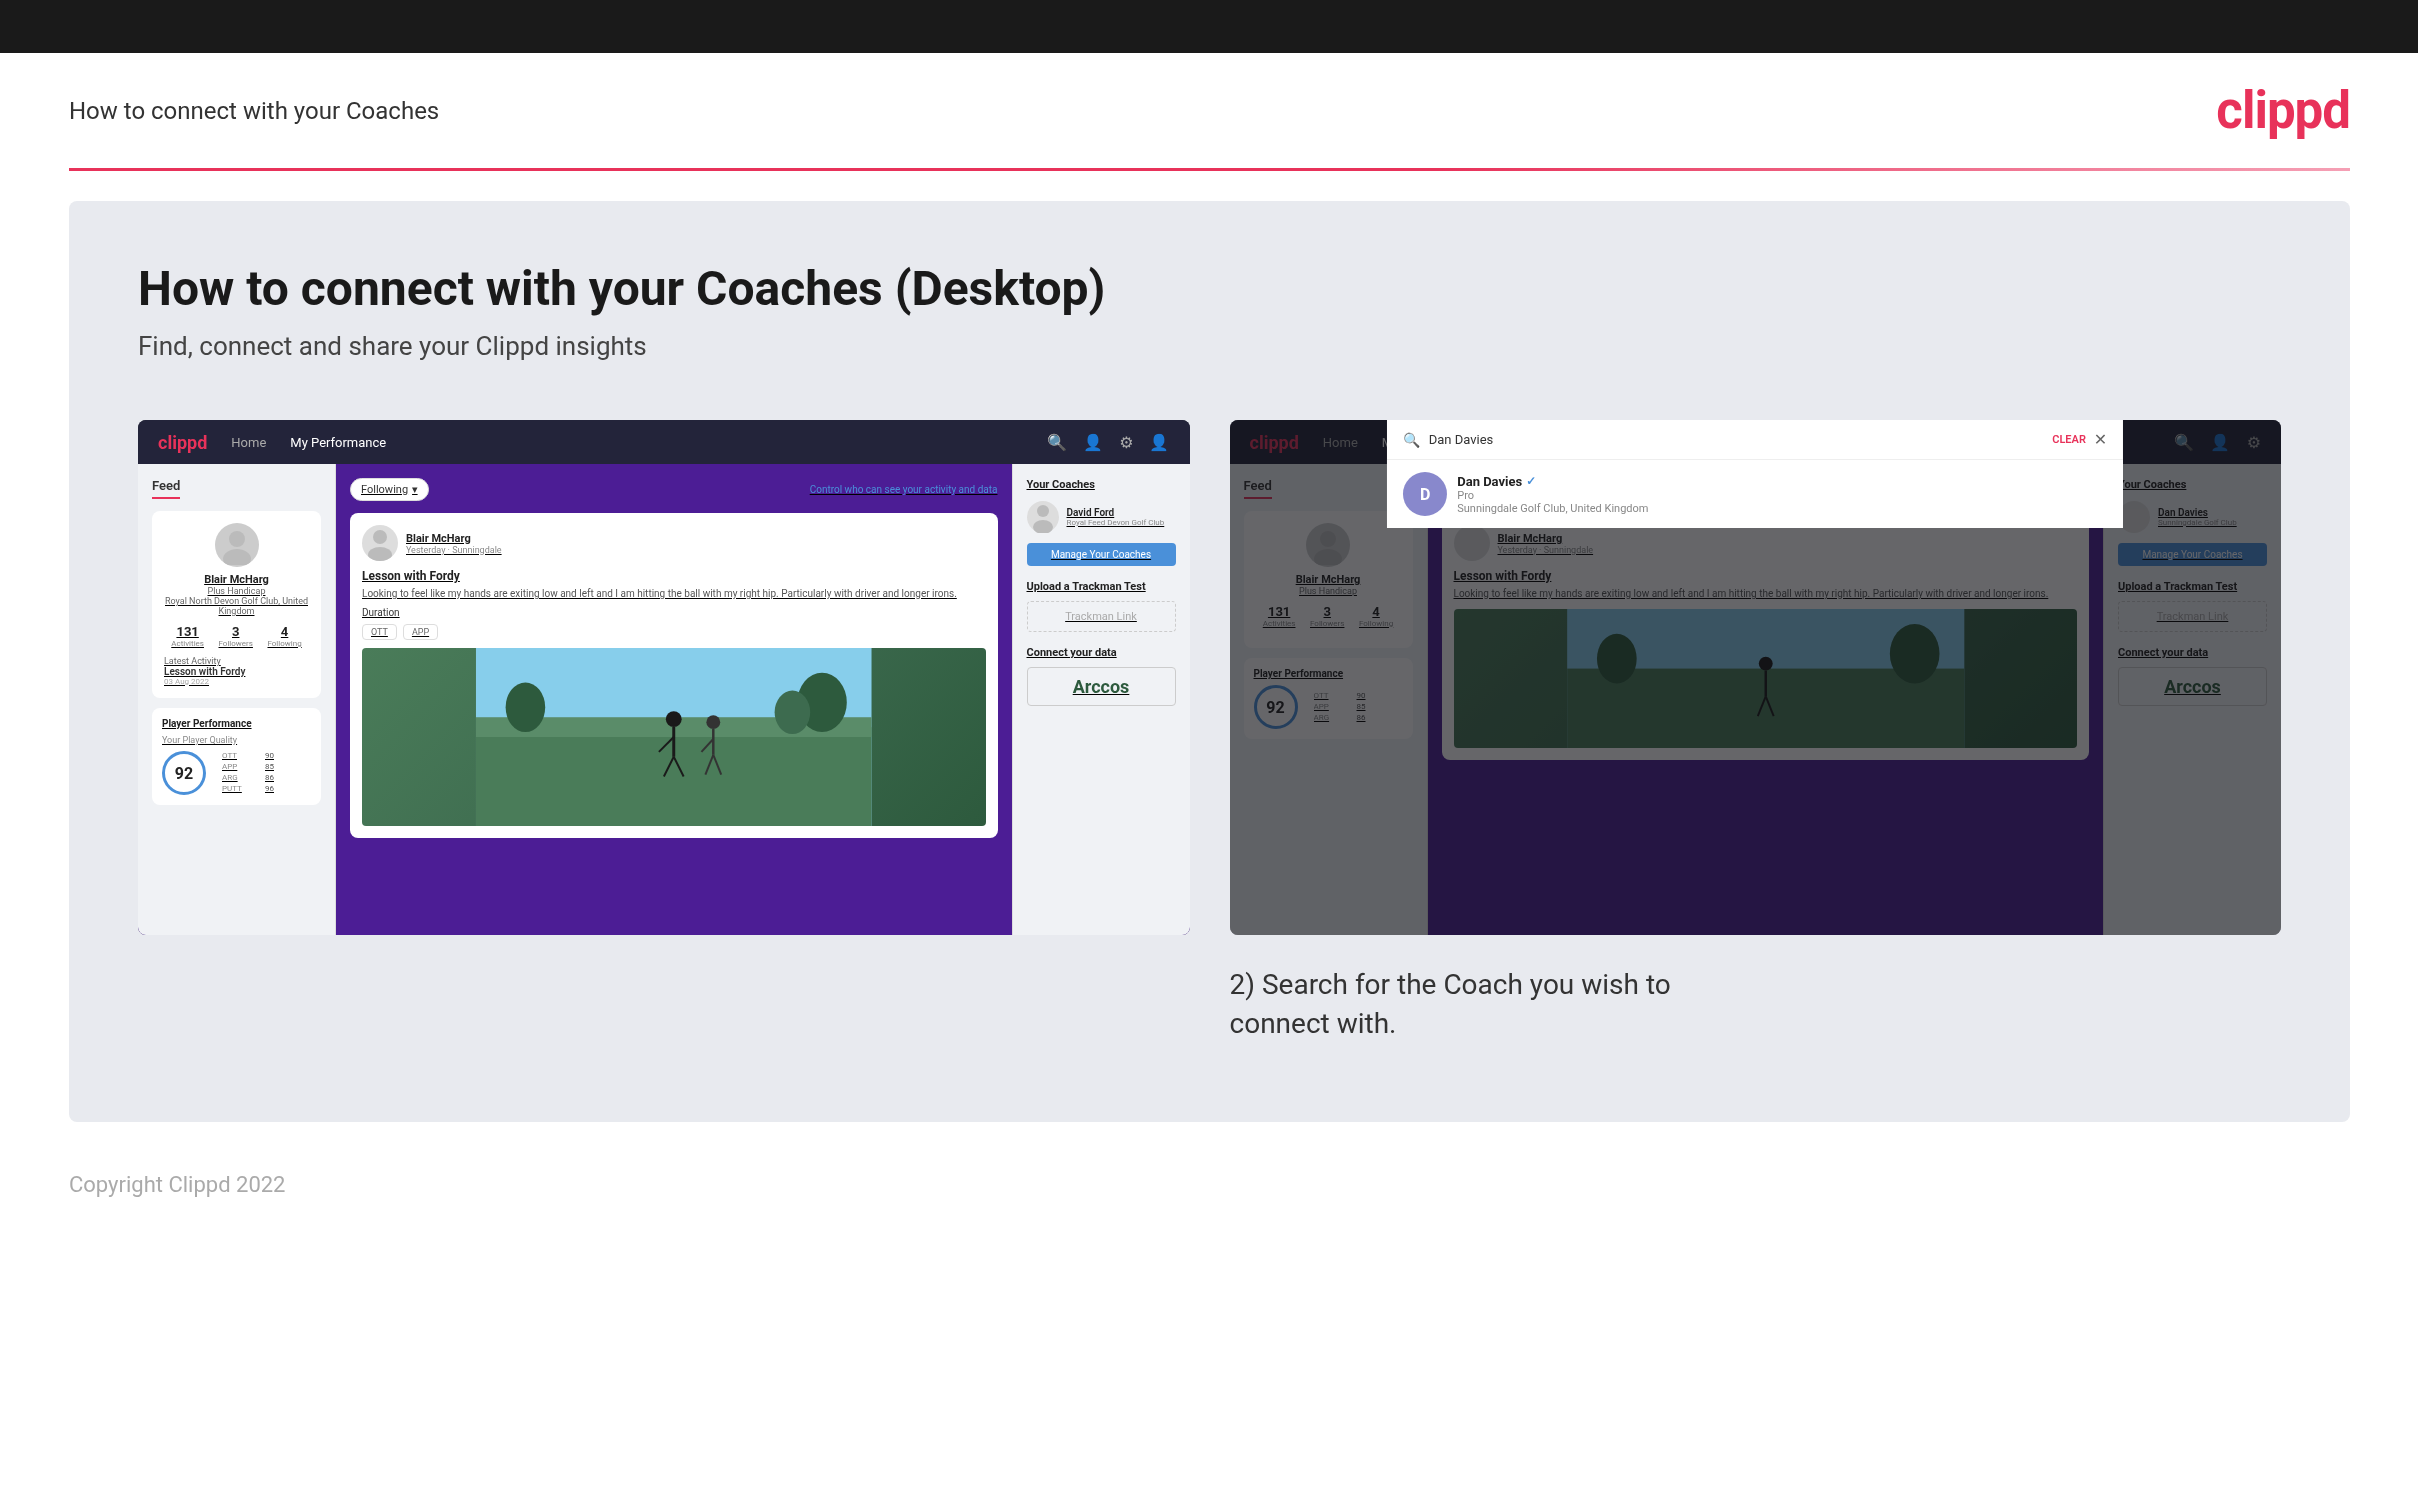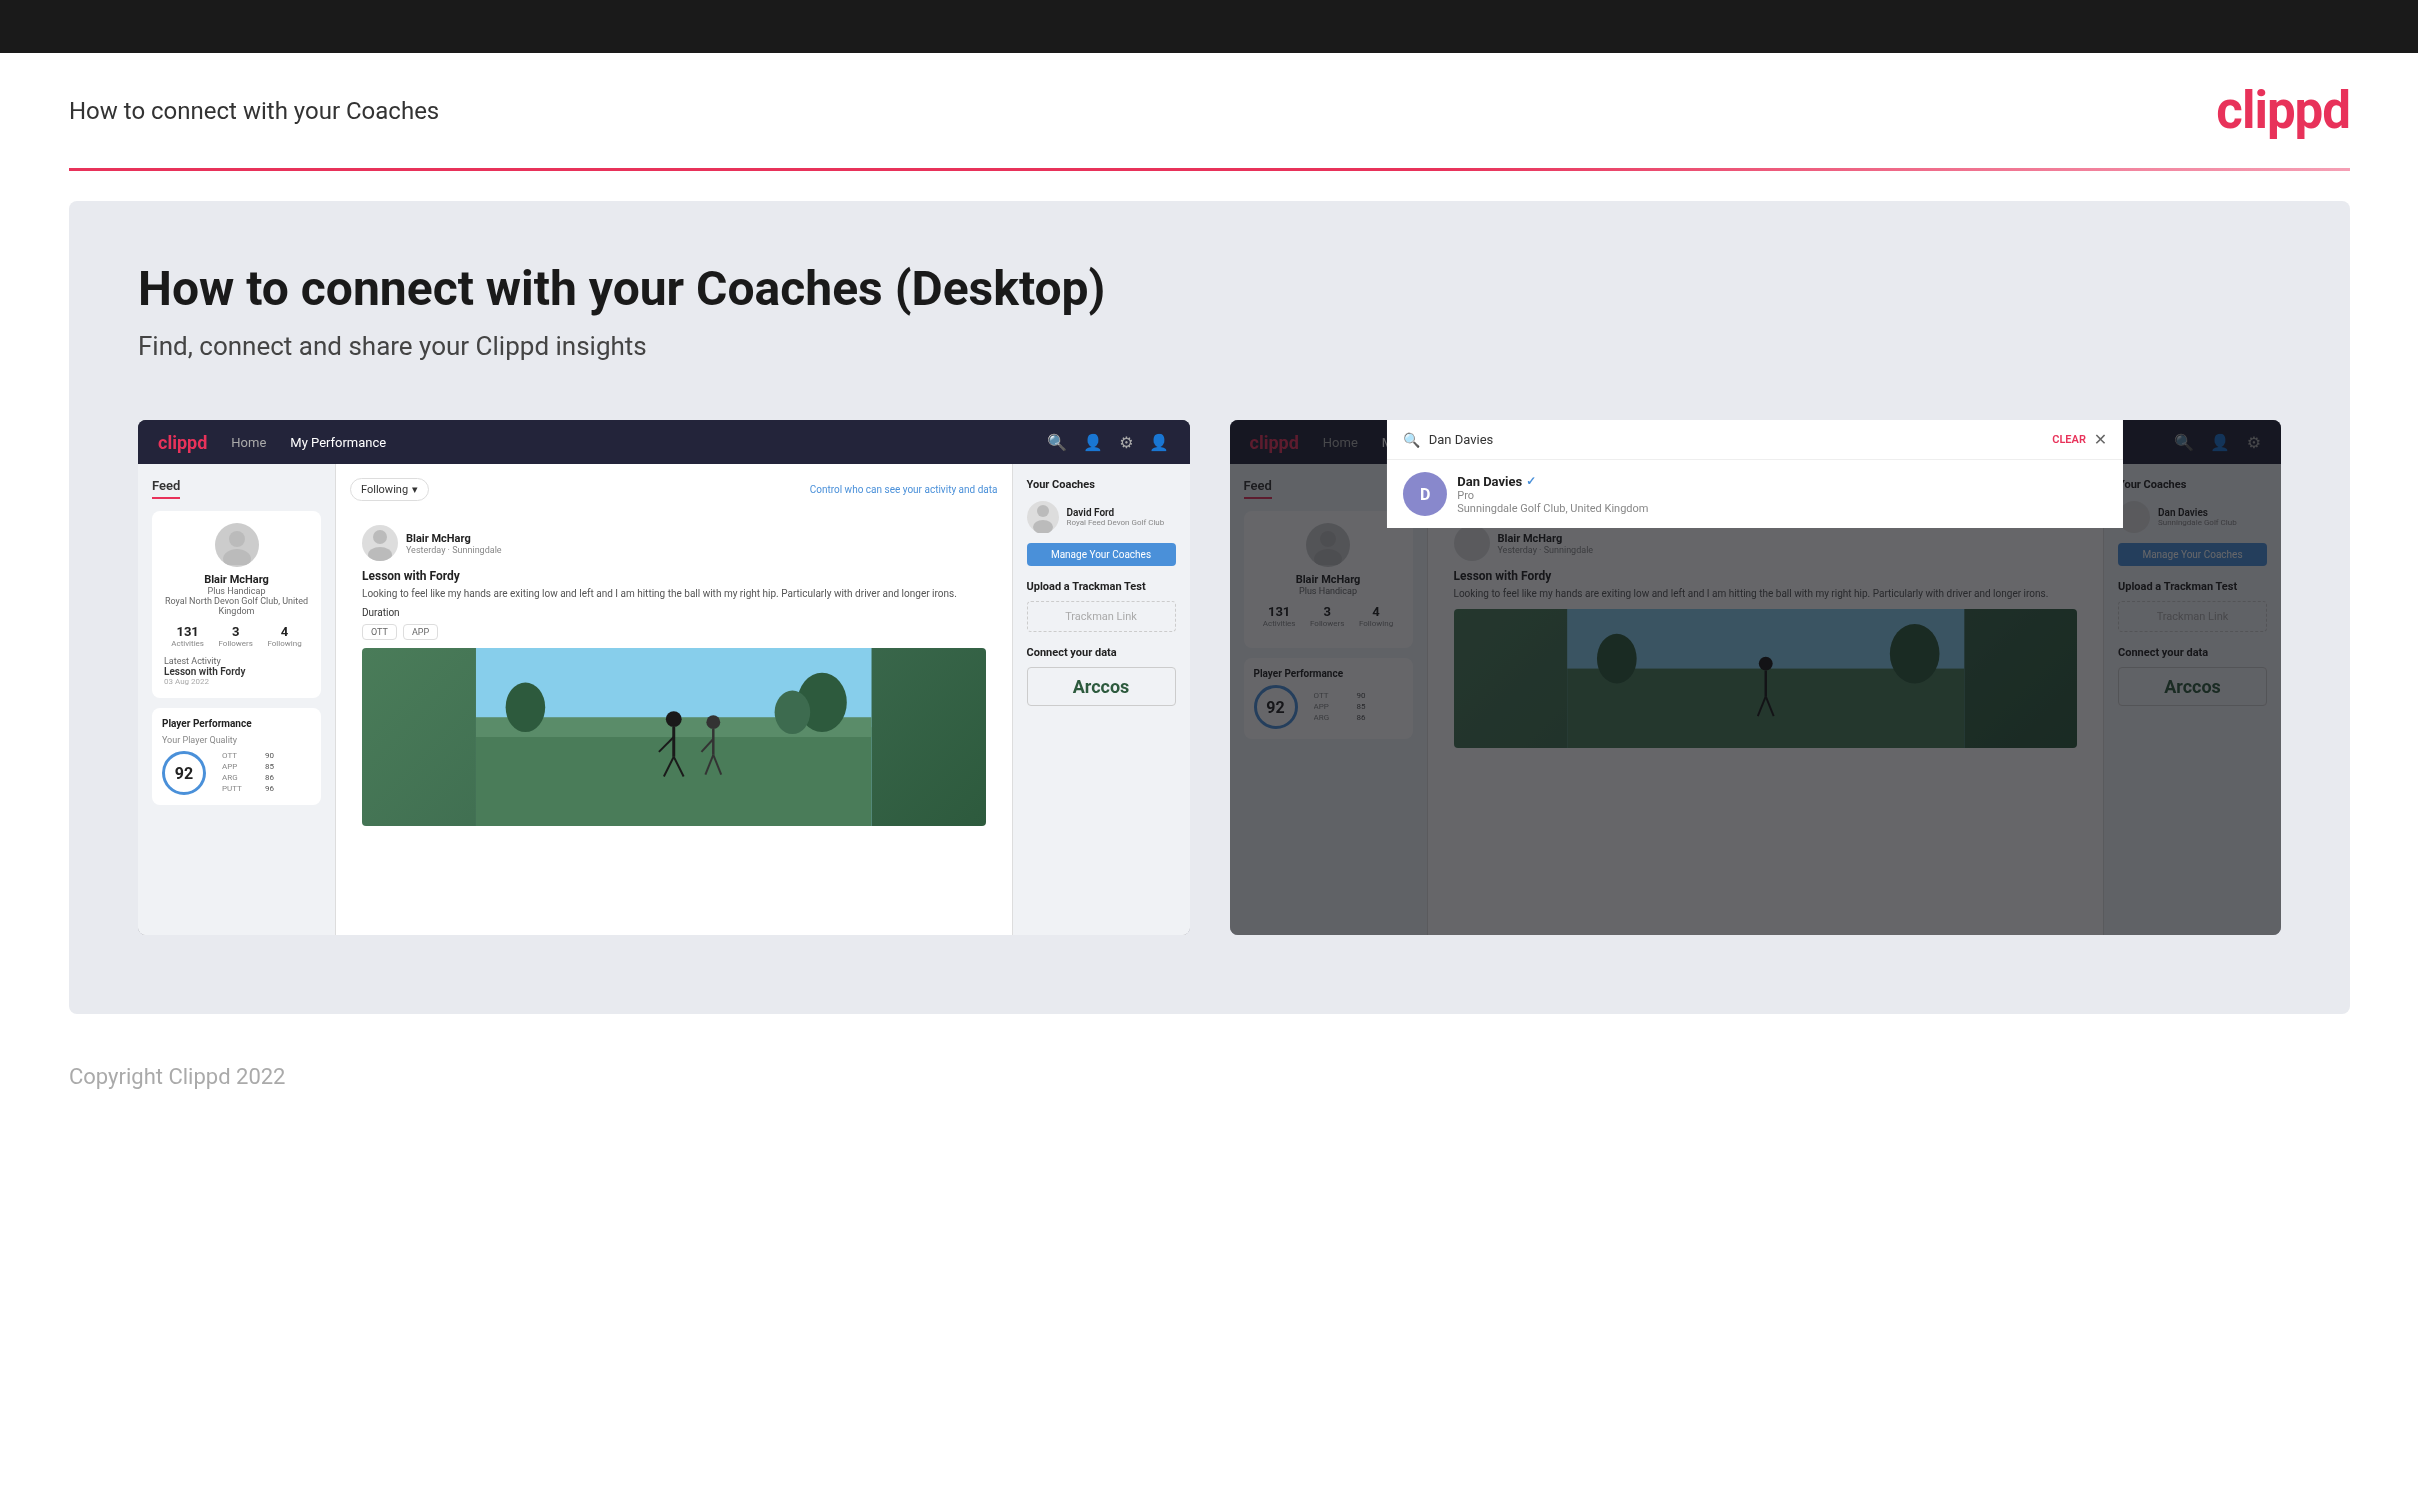--- a/index.html
+++ b/index.html
@@ -116,22 +116,23 @@
       margin-left: auto;
       display: flex;
       gap: 16px;
       color: #aaa;
       font-size: 16px;
     }
 
     
     .app-body {
       display: flex;
-      background: #ffffff;
+      background: #4c1d95;
       height: calc(100% - 44px);
+      text-decoration: underline;
     }
 
     
     .left-panel {
       width: 198px;
       background: #f0f2f5;
       padding: 14px;
       border-right: 1px solid #ddd;
       flex-shrink: 0;
     }
@@ -894,20 +895,23 @@
                 <span class="verified-icon">✓</span>
               </div>
               <div class="search-result-role">Pro</div>
               <div class="search-result-club">Sunningdale Golf Club, United Kingdom</div>
             </div>
           </div>
         </div>
 
       </div>
 
+      <div class="caption">
+        <div class="caption-text">2) Search for the Coach you wish to<br>connect with.</div>
+      </div>
     </div>
 
   </div>
 </div>
 
 <div class="footer">
   <span>Copyright Clippd 2022</span>
 </div>
 
 

